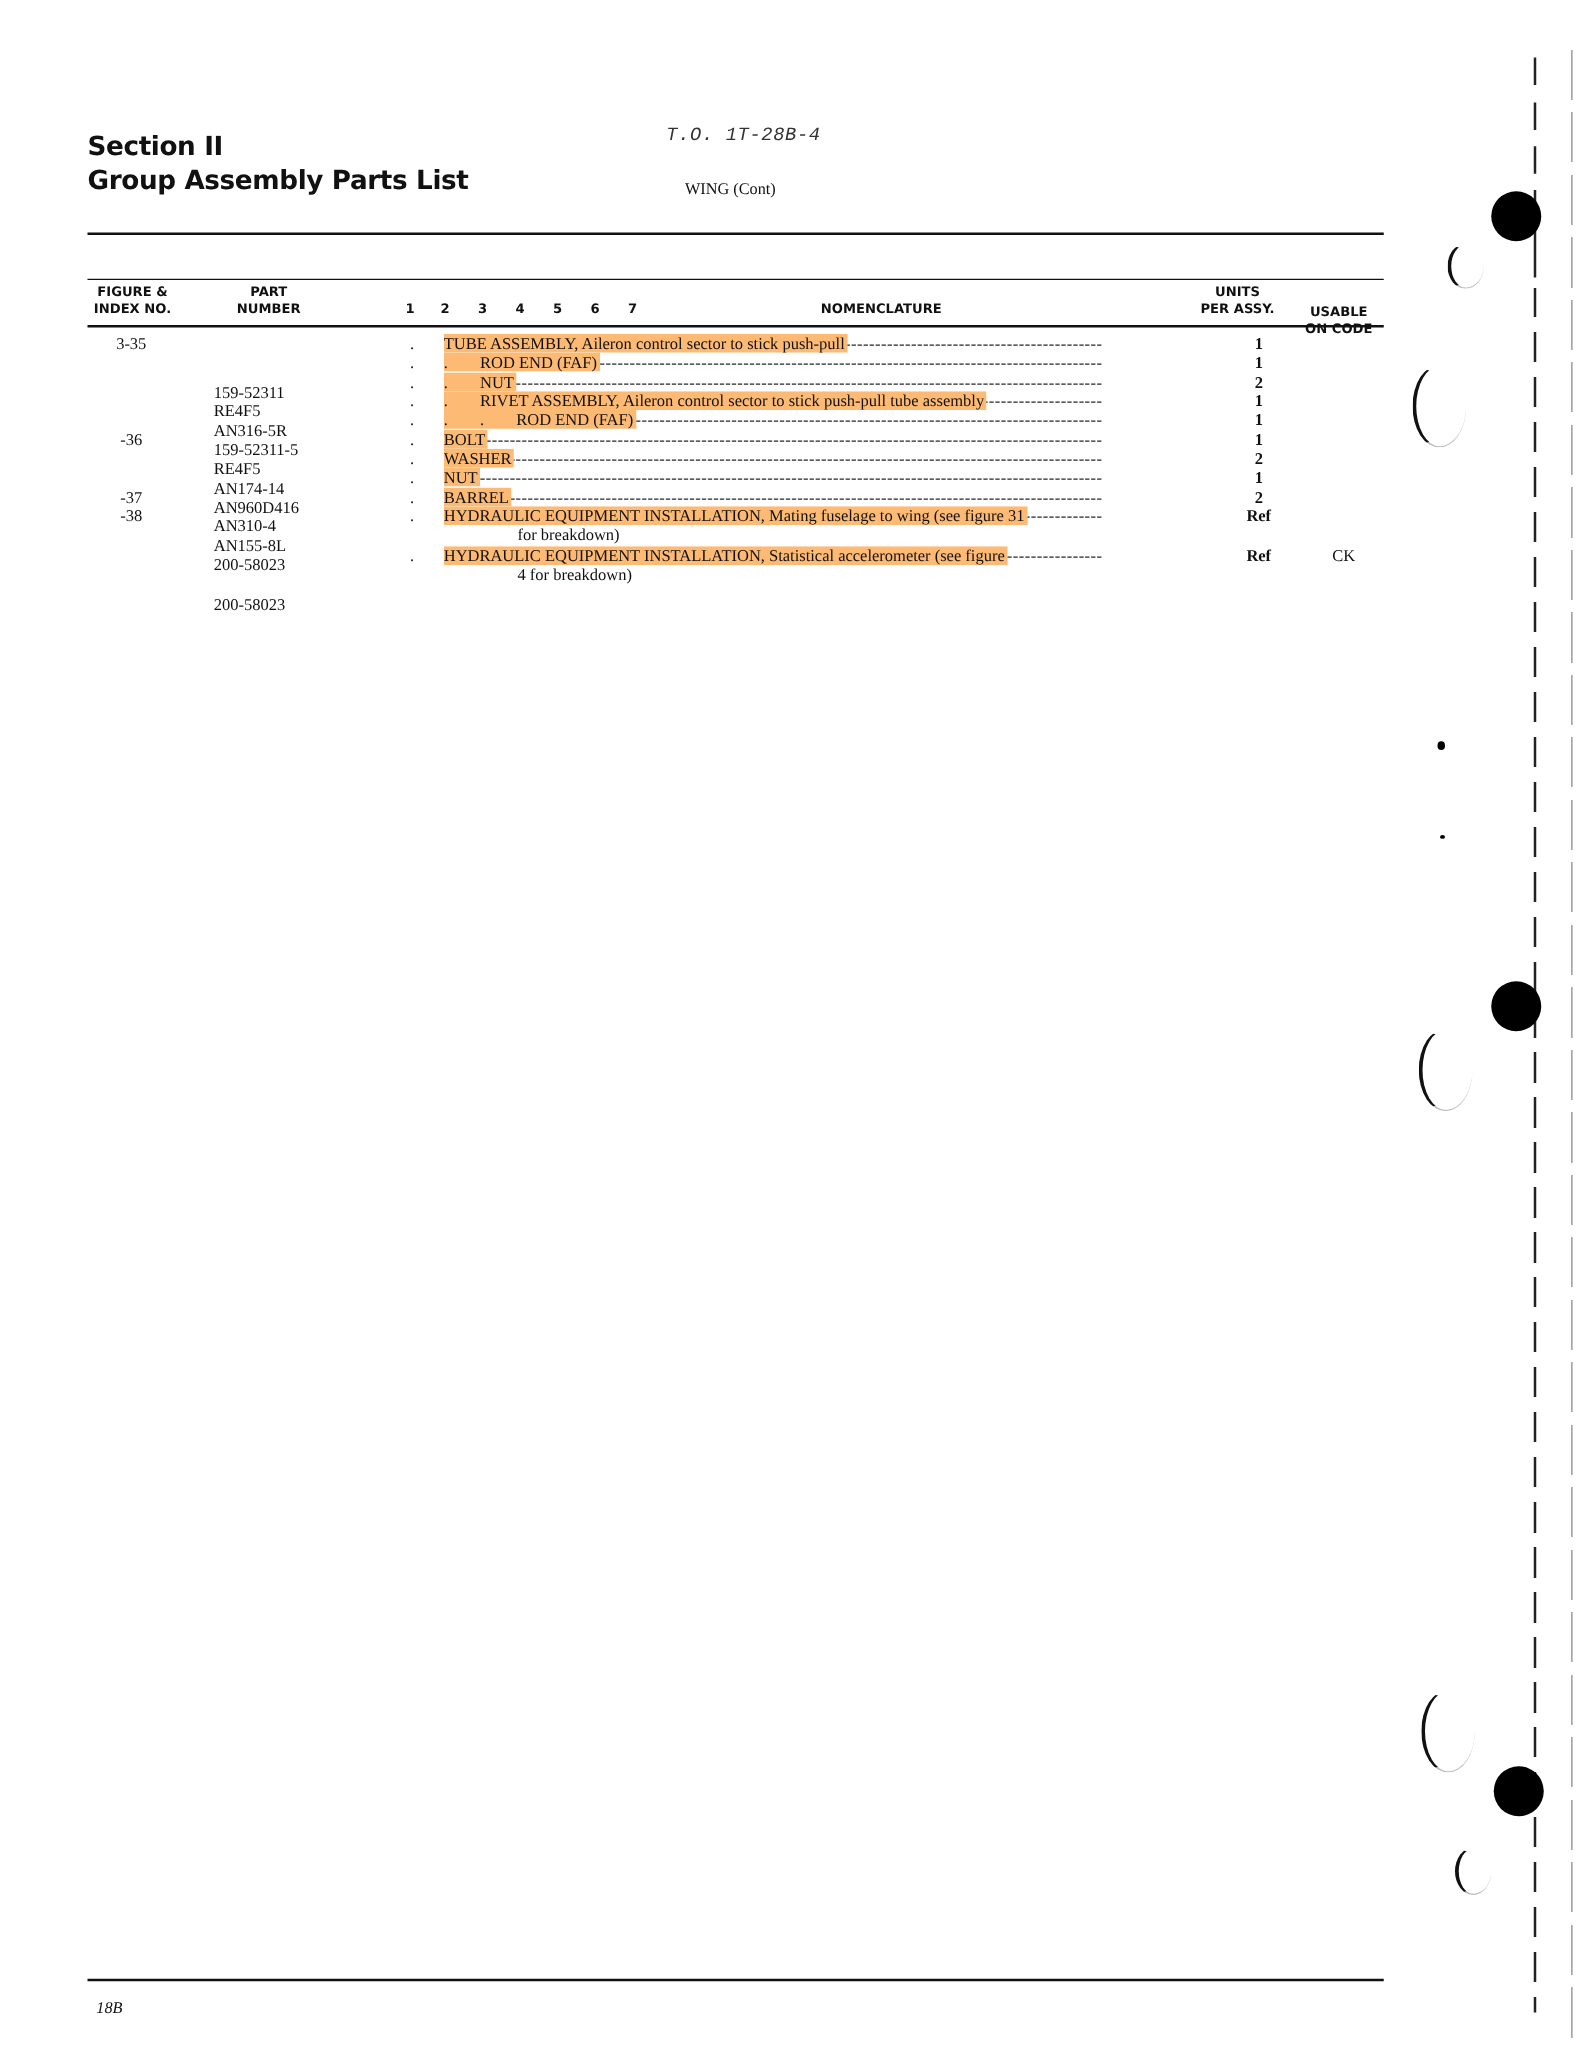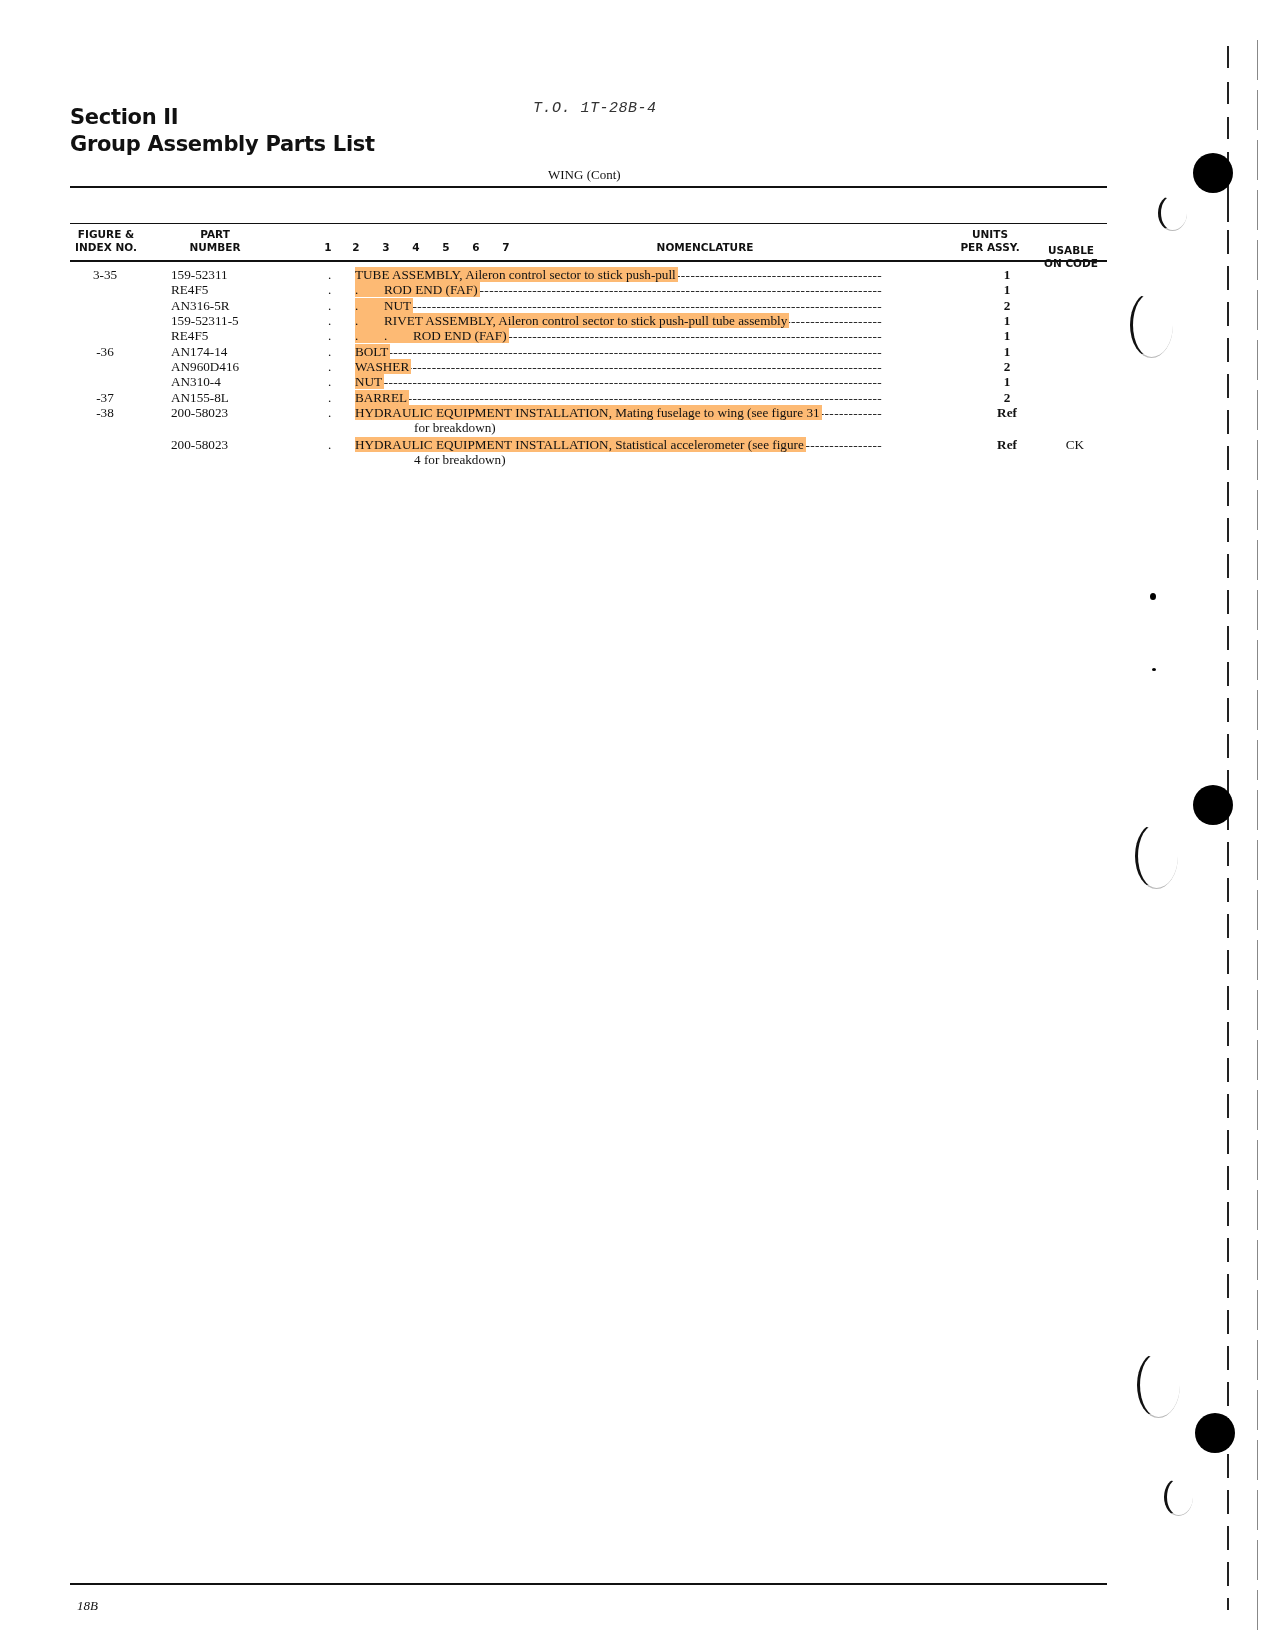--- a/index.html
+++ b/index.html
@@ -4,31 +4,31 @@
   <style>
     html, body { margin: 0; padding: 0; background: #ffffff; }
     body { width: 1275px; height: 1647px; position: relative; overflow: hidden; color: #111; }
     .abs { position: absolute; }
     .sans-bold { font-family: "DejaVu Sans", sans-serif; font-weight: bold; }
     .serif { font-family: "Liberation Serif", serif; }
     .mono { font-family: "Liberation Mono", monospace; font-style: italic; }
 
     #section-title { left: 70px; top: 104px; font-size: 21px; line-height: 27px; letter-spacing: -0.3px; }
     #doc-number { left: 533px; top: 100px; font-size: 15px; letter-spacing: 0.5px; color: #333; }
-    #wing-label { left: 548px; top: 143px; font-size: 13px; margin-top: 24px; }
+    #wing-label { left: 548px; top: 143px; font-size: 13px; }
 
     .rule { position: absolute; background: #111; }
 
     .hdr { font-family: "DejaVu Sans", sans-serif; font-weight: bold; font-size: 10.5px; line-height: 13px; text-align: center; position: absolute; }
     .hdr.num { top: 241px; }
 
     .row { position: absolute; left: 0; height: 16px; font-family: "Liberation Serif", serif; font-size: 13.2px; line-height: 16px; white-space: nowrap; }
     .cell { position: absolute; top: 0; }
     .c-index { left: 70px; width: 70px; text-align: center; }
-    .c-part { left: 171px; }
+    .c-part { left: 171px; margin-top: 39px; }
     .c-dot { left: 328px; }
     .c-nom { left: 355px; width: 615px; overflow: hidden; }
     .c-units { left: 985px; width: 44px; text-align: center; font-weight: bold; }
     .c-units.ref { font-weight: bold; }
     .c-usable { left: 1055px; width: 40px; text-align: center; }
     .nom-text { background: #fdba74; padding-right: 2px; }
     .leader { position: absolute; top: 0; right: 0; left: 0; overflow: hidden; color: #222; letter-spacing: 0.4px; z-index: 0; }
     .nom-wrap { position: relative; z-index: 1; }
     .indent-dot { display: inline-block; width: 29px; }
 

